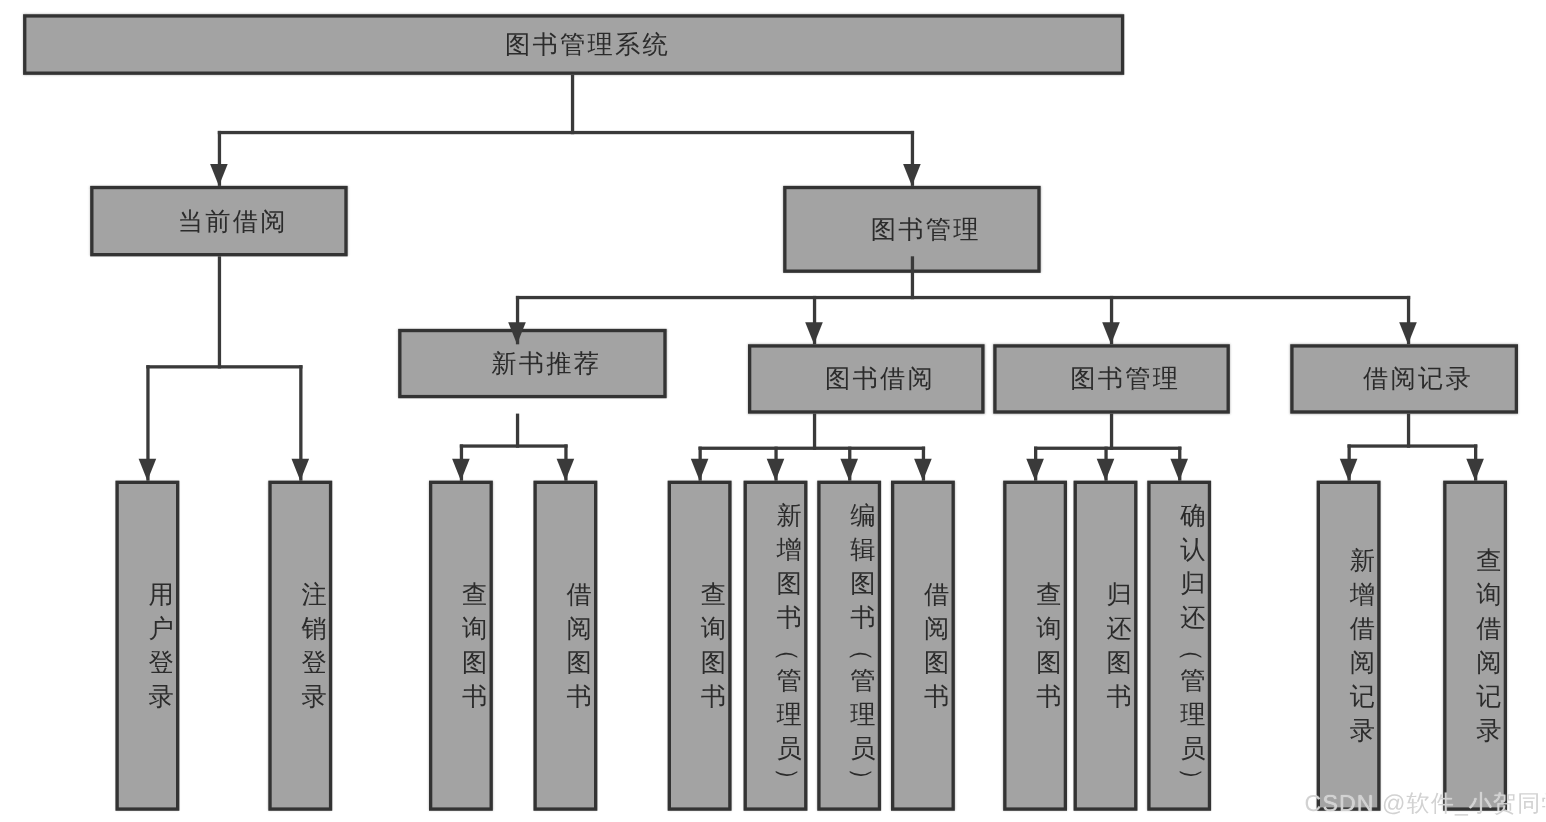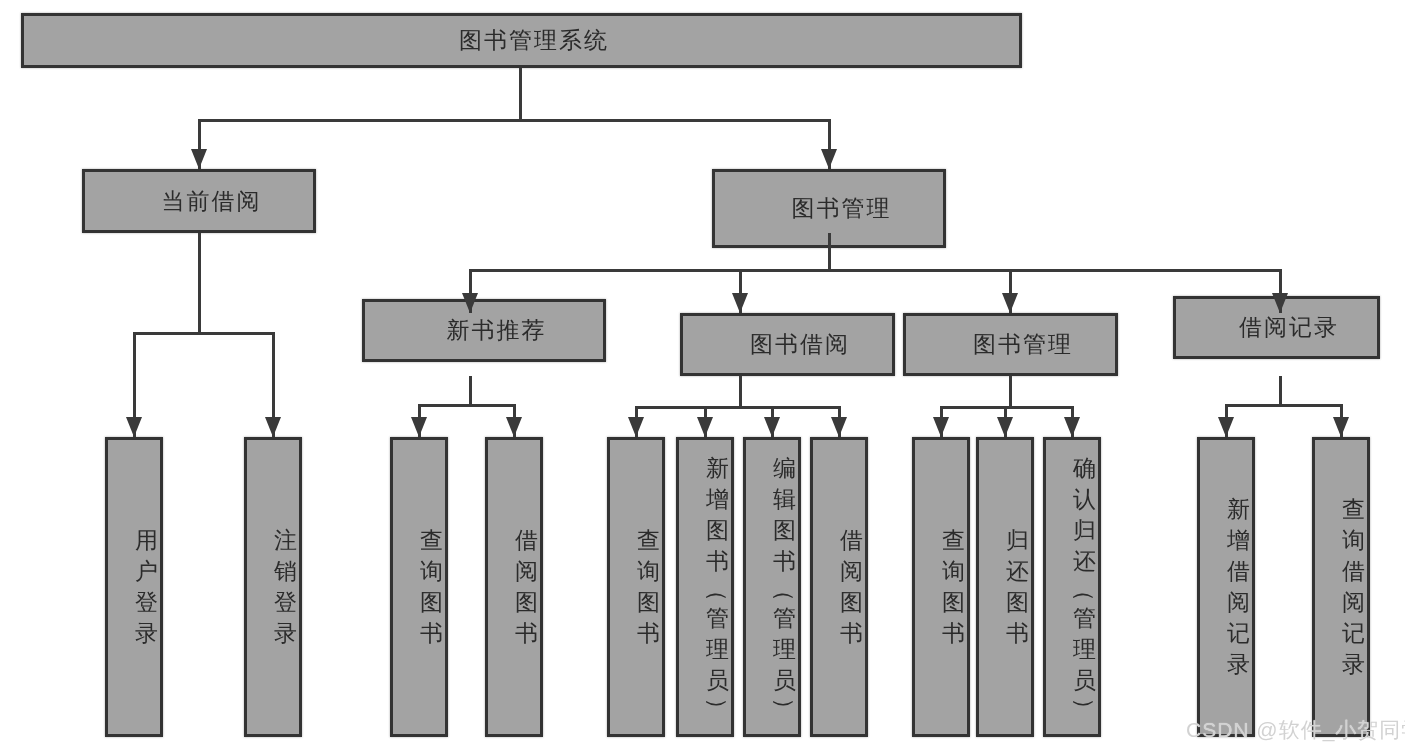--- a/index.html
+++ b/index.html
@@ -174,21 +174,21 @@
         <span class="ch">认</span>
         <span class="ch">归</span>
         <span class="ch">还</span>
         <span class="ch rot">（</span>
         <span class="ch">管</span>
         <span class="ch">理</span>
         <span class="ch">员</span>
         <span class="ch rot">）</span>
       </div>
     </div>
-    <div class="node" style="left: 1173px; top: 296px; width: 207px; height: 63px;">
+    <div class="node" style="left: 1173px; top: 313px; width: 207px; height: 63px;">
       <span class="hlabel">借阅记录</span>
     </div>
     <div class="node leaf" style="left: 1197px; top: 437px; width: 58px; height: 300px;">
       <div class="vlabel">
         <span class="ch">新</span>
         <span class="ch">增</span>
         <span class="ch">借</span>
         <span class="ch">阅</span>
         <span class="ch">记</span>
         <span class="ch">录</span>

